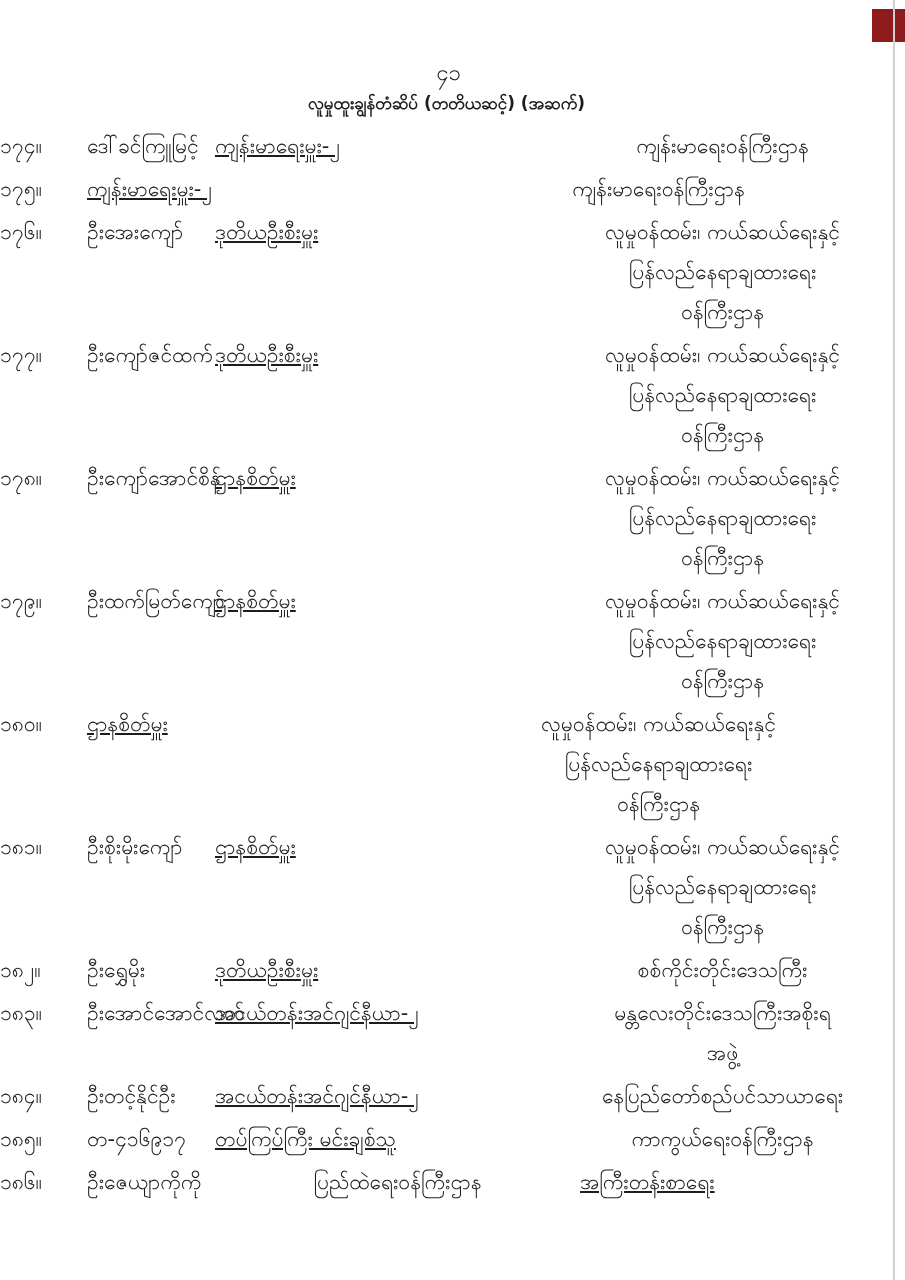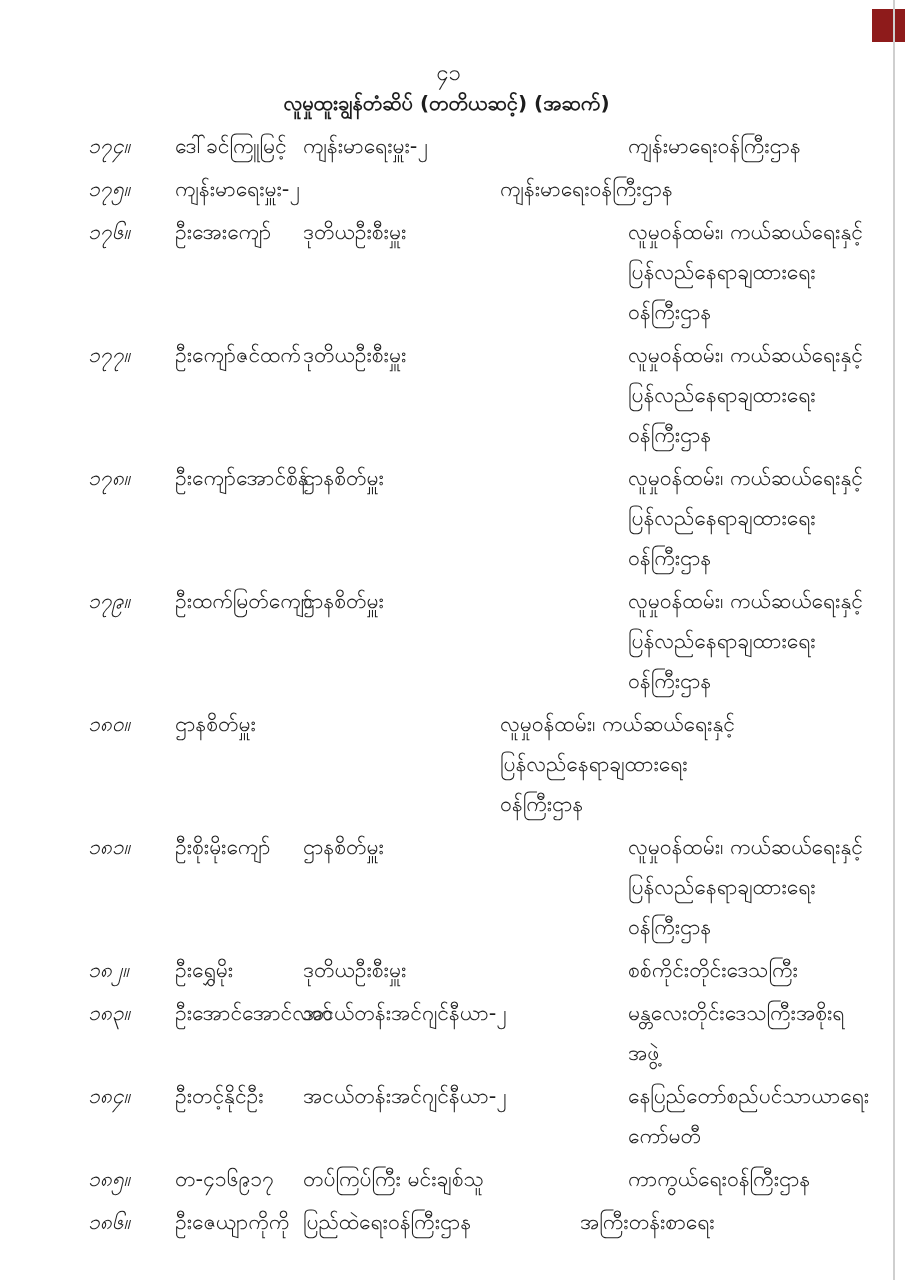--- a/index.html
+++ b/index.html
@@ -13,35 +13,35 @@
   }
   .page-number {
     position: absolute; top: 60px; left: 4px; right: 12px;
     text-align: center;
     font-size: 22px; line-height: 26px;
   }
   .doc-title {
     position: absolute; top: 88px; left: 0; right: 12px;
     text-align: center;
     font-weight: bold;
-    font-size: 20px; line-height: 30px;
+    font-size: 17px; line-height: 30px;
   }
   .rows {
     position: absolute; top: 126px; left: 0; right: 0;
   }
   .row {
     display: flex;
     align-items: flex-start;
     margin-bottom: 3px;
   }
   .cell { font-size: 21px; line-height: 40px; white-space: nowrap; }
-  .cell.no   { margin-left: 88px; width: 87px; font-style: italic; }
+  .cell.no   { width: 87px; }
   .cell.name { width: 128px; }
-  .cell.pos  { width: 325px; }
-  .cell.dept { flex: 1; white-space: normal; }
+  .cell.pos  { width: 325px; text-decoration: underline; }
+  .cell.dept { flex: 1; white-space: normal; text-align: center; }
   .dept-line { font-size: 21px; line-height: 40px; white-space: nowrap; }
   .edge-line {
     position: absolute; top: 0; bottom: 0; left: 893px; width: 2px;
     background: #cfcfcf;
   }
   .corner-marker {
     position: absolute; top: 9px; left: 872px;
     width: 33px; height: 33px;
     background: #8e1b1b;
   }
@@ -156,21 +156,20 @@
         <div class="dept-line">အဖွဲ့</div>
       </div>
   </div>
 
   <div class="row">
     <div class="cell no">၁၈၄။</div>
     <div class="cell name">ဦးတင့်နိုင်ဦး</div>
     <div class="cell pos">အငယ်တန်းအင်ဂျင်နီယာ-၂</div>
     <div class="cell dept">
         <div class="dept-line">နေပြည်တော်စည်ပင်သာယာရေး</div>
-        <div class="dept-line">ကော်မတီ</div>
       </div>
   </div>
 
   <div class="row">
     <div class="cell no">၁၈၅။</div>
     <div class="cell name">တ-၄၁၆၉၁၇</div>
     <div class="cell pos">တပ်ကြပ်ကြီး မင်းချစ်သူ</div>
     <div class="cell dept">
         <div class="dept-line">ကာကွယ်ရေးဝန်ကြီးဌာန</div>
       </div>

